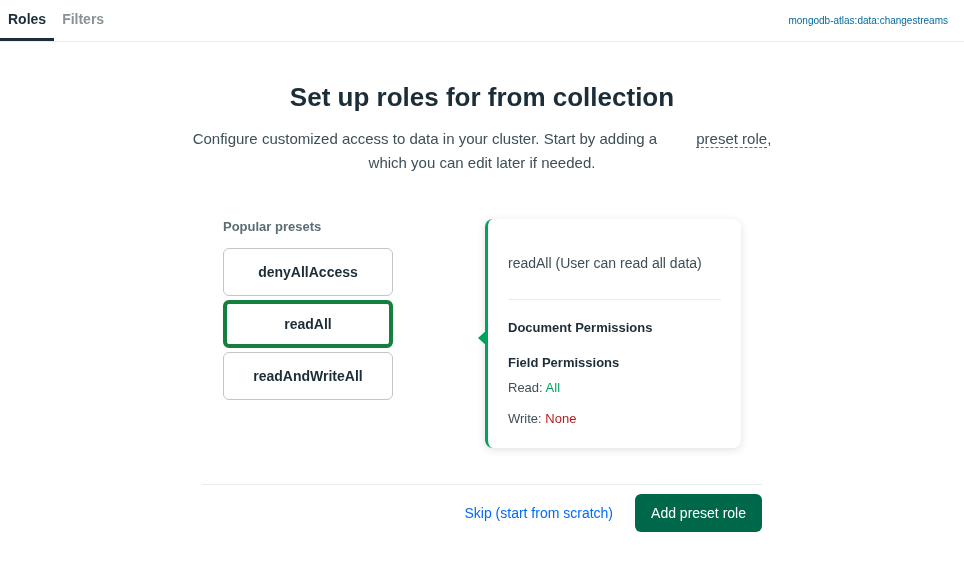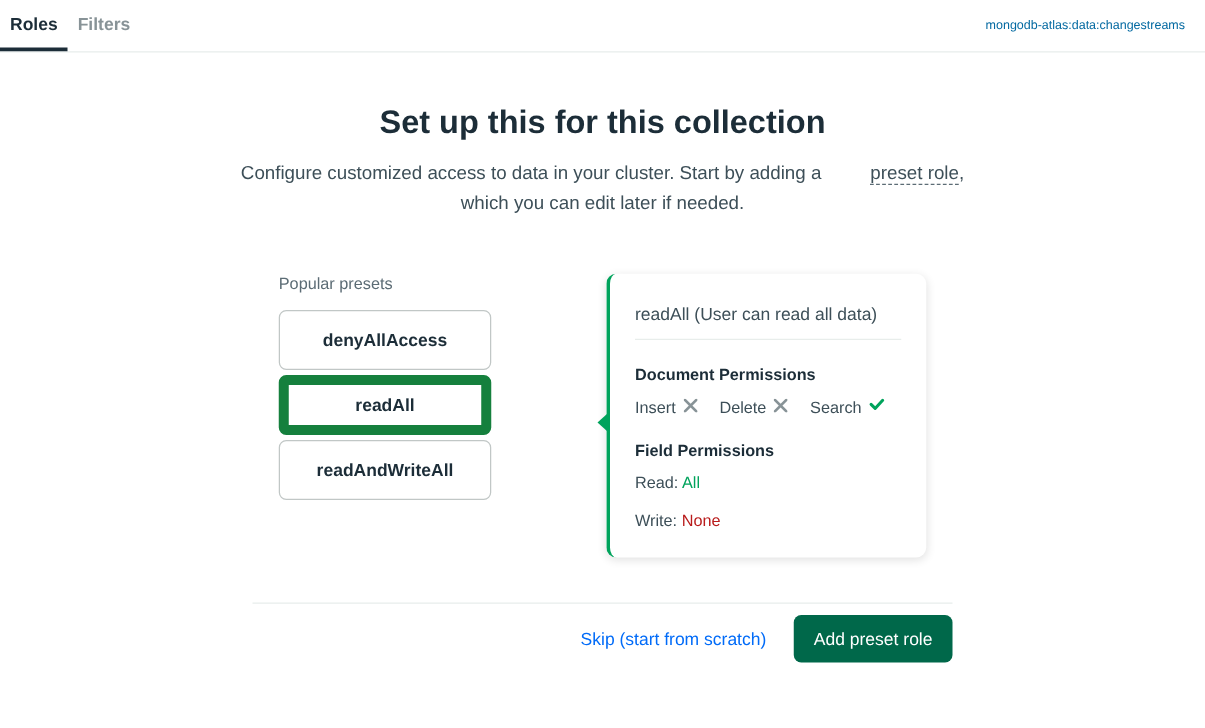--- a/index.html
+++ b/index.html
@@ -71,41 +71,41 @@
       margin-top: 44px;
       text-align: left;
       gap: 0;
     }
     .presets-col {
       width: 220px;
       margin-right: 42px;
     }
     .presets-label {
       font-size: 13px;
-      font-weight: 400;
+      font-weight: 700;
       color: #5c6c75;
       margin-bottom: 14px;
     }
     .preset-btn {
       display: flex;
       align-items: center;
       justify-content: center;
       width: 170px;
       height: 48px;
       border: 1px solid #c1c7c6;
       border-radius: 6px;
       background: #fff;
       font-size: 14px;
       font-weight: 600;
       color: #1c2d38;
       margin-bottom: 4px;
       cursor: pointer;
     }
     .preset-btn.selected {
-      border: 8px solid #15803d;
+      border: 4px solid #15803d;
     }
     .details-card {
       width: 256px;
       border-radius: 8px;
       box-shadow: 0 2px 8px rgba(0,0,0,0.12);
       border-left: 3px solid #00a35c;
       padding: 24px 20px 22px 20px;
       position: relative;
     }
     .details-arrow {
@@ -114,22 +114,23 @@
       top: 110px;
       width: 0;
       height: 0;
       border-top: 9px solid transparent;
       border-bottom: 9px solid transparent;
       border-right: 10px solid #00a35c;
     }
     .details-title {
       font-size: 14px;
       color: #3d4f58;
-      padding-bottom: 12px;
+      padding-bottom: 28px;
       border-bottom: 1px solid #e8edeb;
+      margin-top: 12px;
     }
     .section-label {
       font-size: 13px;
       font-weight: 600;
       color: #1c2d38;
       margin-top: 20px;
       margin-bottom: 10px;
     }
     .perm-row {
       display: flex;
@@ -185,58 +186,38 @@
 
 <div class="top-bar">
   <div class="tabs">
     <div class="tab active">Roles</div>
     <div class="tab">Filters</div>
   </div>
   <div class="breadcrumb">mongodb-atlas:data:changestreams</div>
 </div>
 
 <div class="main">
-  <h1 class="title">Set up this for this collection</h1>
+  <h1 class="title">Set up roles for from collection</h1>
   <p class="subtitle">
     <span>Configure customized access to data in your cluster. Start by adding a </span><span class="preset-link">preset role</span><span>, which you can edit later if needed.</span>
   </p>
 
   <div class="content-row">
     <div class="presets-col">
       <div class="presets-label">Popular presets</div>
       <button class="preset-btn">denyAllAccess</button>
       <button class="preset-btn selected">readAll</button>
       <button class="preset-btn">readAndWriteAll</button>
     </div>
 
     <div class="details-card">
       <div class="details-arrow"></div>
       <div class="details-title">readAll (User can read all data)</div>
 
       <div class="section-label">Document Permissions</div>
-      <div class="perm-row">
-        <div class="perm-item">
-          <span>Insert</span>
-          <span class="x-icon"><svg viewBox="0 0 12 12">
-                <path d="M1 1 L11 11 M11 1 L1 11" stroke="#889397" stroke-width="2.4" stroke-linecap="round"></path>
-              </svg></span>
-        </div>
-        <div class="perm-item">
-          <span>Delete</span>
-          <span class="x-icon"><svg viewBox="0 0 12 12">
-                <path d="M1 1 L11 11 M11 1 L1 11" stroke="#889397" stroke-width="2.4" stroke-linecap="round"></path>
-              </svg></span>
-        </div>
-        <div class="perm-item">
-          <span>Search</span>
-          <span class="check-icon"><svg viewBox="0 0 14 14">
-                <path d="M2 7 L5.5 10.5 L12 3.5" stroke="#00a35c" stroke-width="2.6" fill="none" stroke-linecap="round" stroke-linejoin="round"></path>
-              </svg></span>
-        </div>
-      </div>
 
       <div class="section-label">Field Permissions</div>
       <div class="field-row">
         <span>
           <span>Read:</span>
           <span class="val-all">All</span>
         </span>
         <span>
           <span>Write:</span>
           <span class="val-none">None</span>

